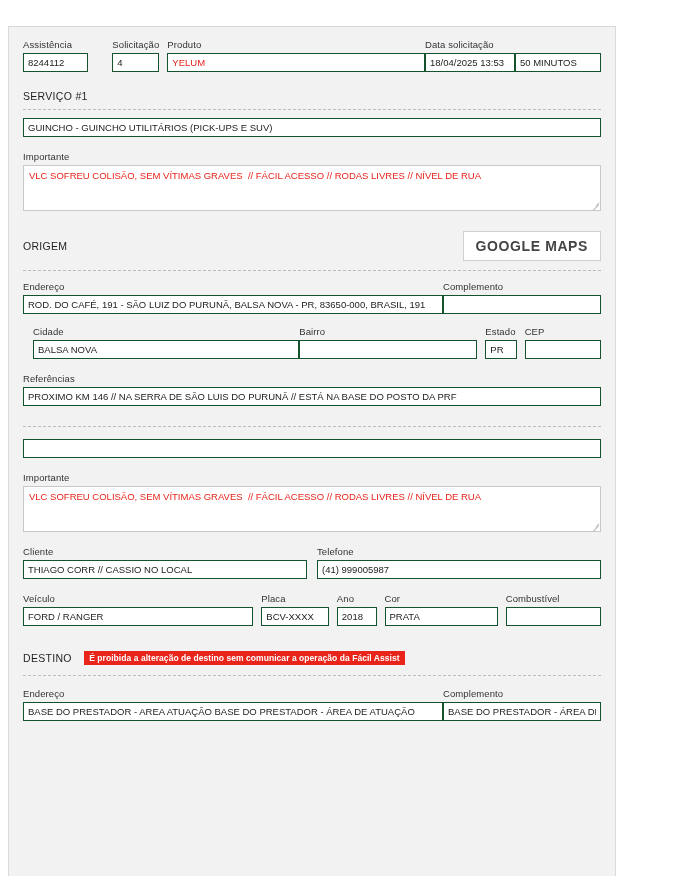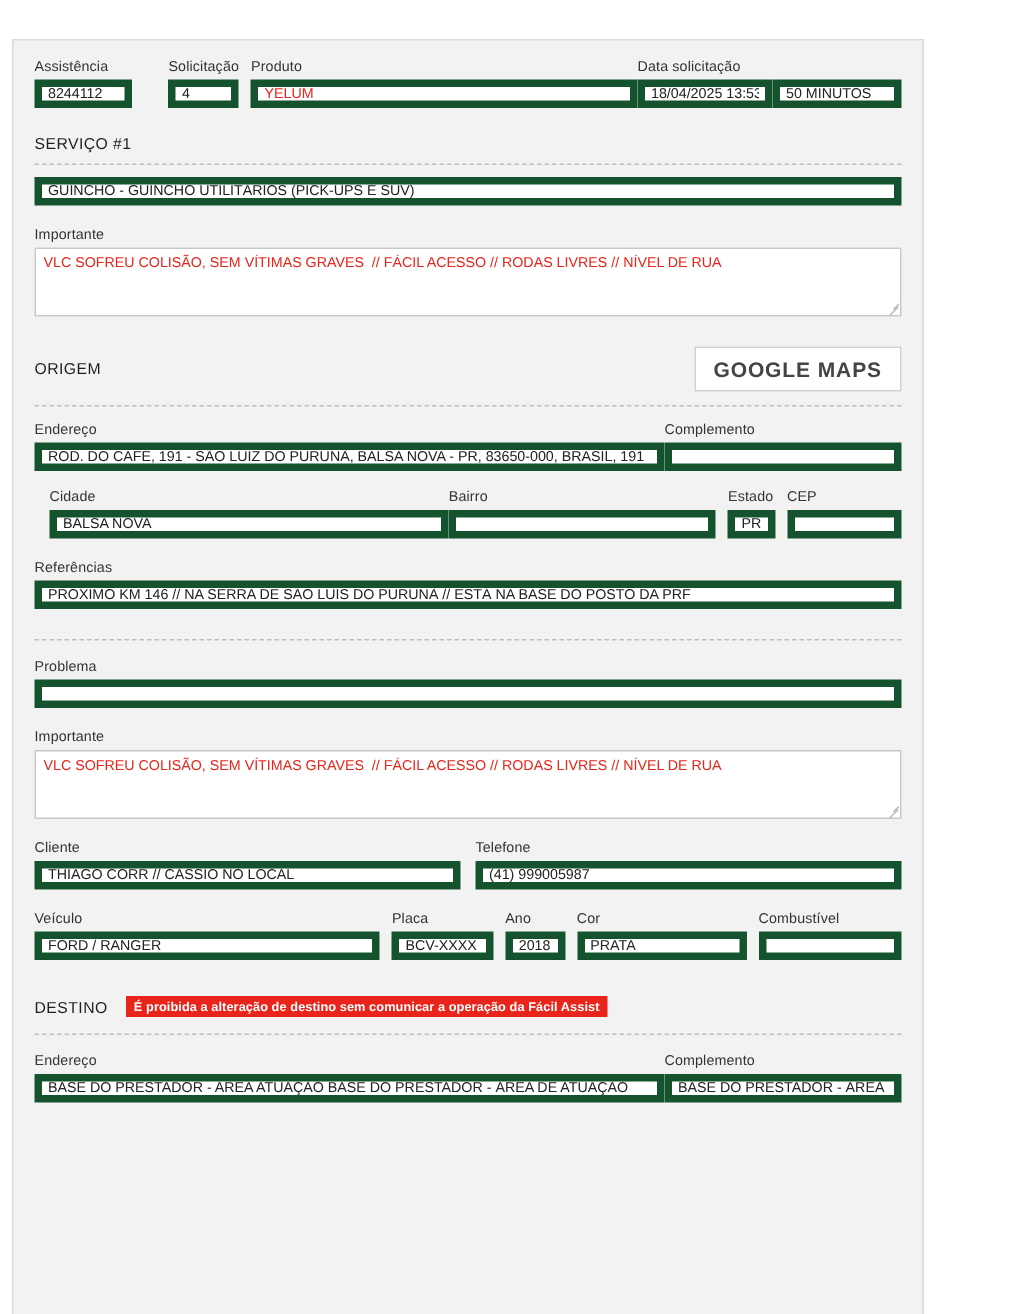--- a/index.html
+++ b/index.html
@@ -26,21 +26,21 @@
     padding: 12px 14px 20px 14px;
   }
   .fieldlabel {
     font-size: 9.5px;
     color: #333333;
     margin-bottom: 3px;
     display: block;
     letter-spacing: 0.1px;
   }
   .inp {
-    border: 5px solid #14532d;
+    border: 1px solid #14532d;
     background: #ffffff;
     height: 19px;
     font-size: 9.5px;
     color: #222222;
     padding: 2px 4px;
     width: 100%;
     font-family: "Liberation Sans", sans-serif;
     line-height: 15px;
     display: block;
   }
@@ -200,21 +200,20 @@
       </div>
 
       <div class="mt14">
         <span class="fieldlabel">Referências</span>
         <input class="inp" value="PROXIMO KM 146 // NA SERRA DE SÃO LUIS DO PURUNÃ // ESTÁ NA BASE DO POSTO DA PRF" style="">
       </div>
 
       <hr class="dashed" style="margin-top:20px;">
 
       <div class="mt12">
-        <span class="fieldlabel">Problema</span>
         <input class="inp" value="" style="">
       </div>
 
       <div class="mt14">
         <span class="fieldlabel">Importante</span>
         <div class="ta-wrap">
           <textarea class="ta" style="">VLC SOFREU COLISÃO, SEM VÍTIMAS GRAVES  // FÁCIL ACESSO // RODAS LIVRES // NÍVEL DE RUA</textarea>
           <span class="ta-grip">
             <i style="right:0; bottom:2px; width:8px; transform:rotate(-45deg);"></i>
             <i style="right:0; bottom:5px; width:5px; transform:rotate(-45deg);"></i>

